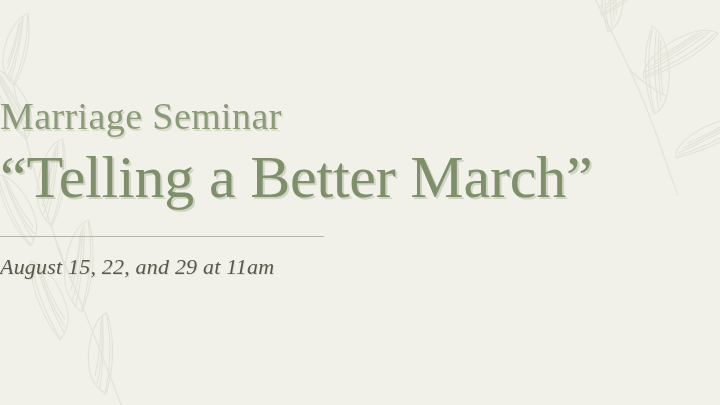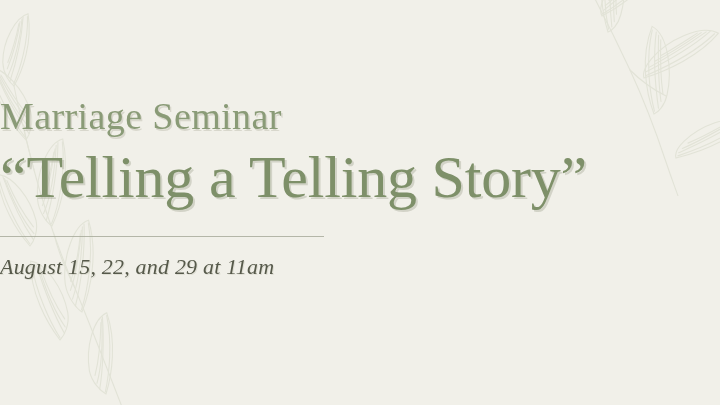--- a/index.html
+++ b/index.html
@@ -197,18 +197,18 @@
         <path d="M2 -2 C22 -7 49 -16 69 -30"></path>
         <path d="M3 -5 C22 -12 47 -21 65 -33"></path>
         <path d="M7 -9 C24 -15 45 -25 61 -33"></path>
         <path d="M13 -14 C28 -19 45 -27 57 -33"></path>
       </g>
     </g>
   </svg>
 
   <div id="content">
     <div id="eyebrow">Marriage Seminar</div>
-    <div id="headline">“Telling a Telling Story”</div>
+    <div id="headline">“Telling a Better March”</div>
     <div id="divider"></div>
     <div id="dateline">August 15, 22, and 29 at 11am</div>
   </div>
 
 </div>
 
 </body></html>

